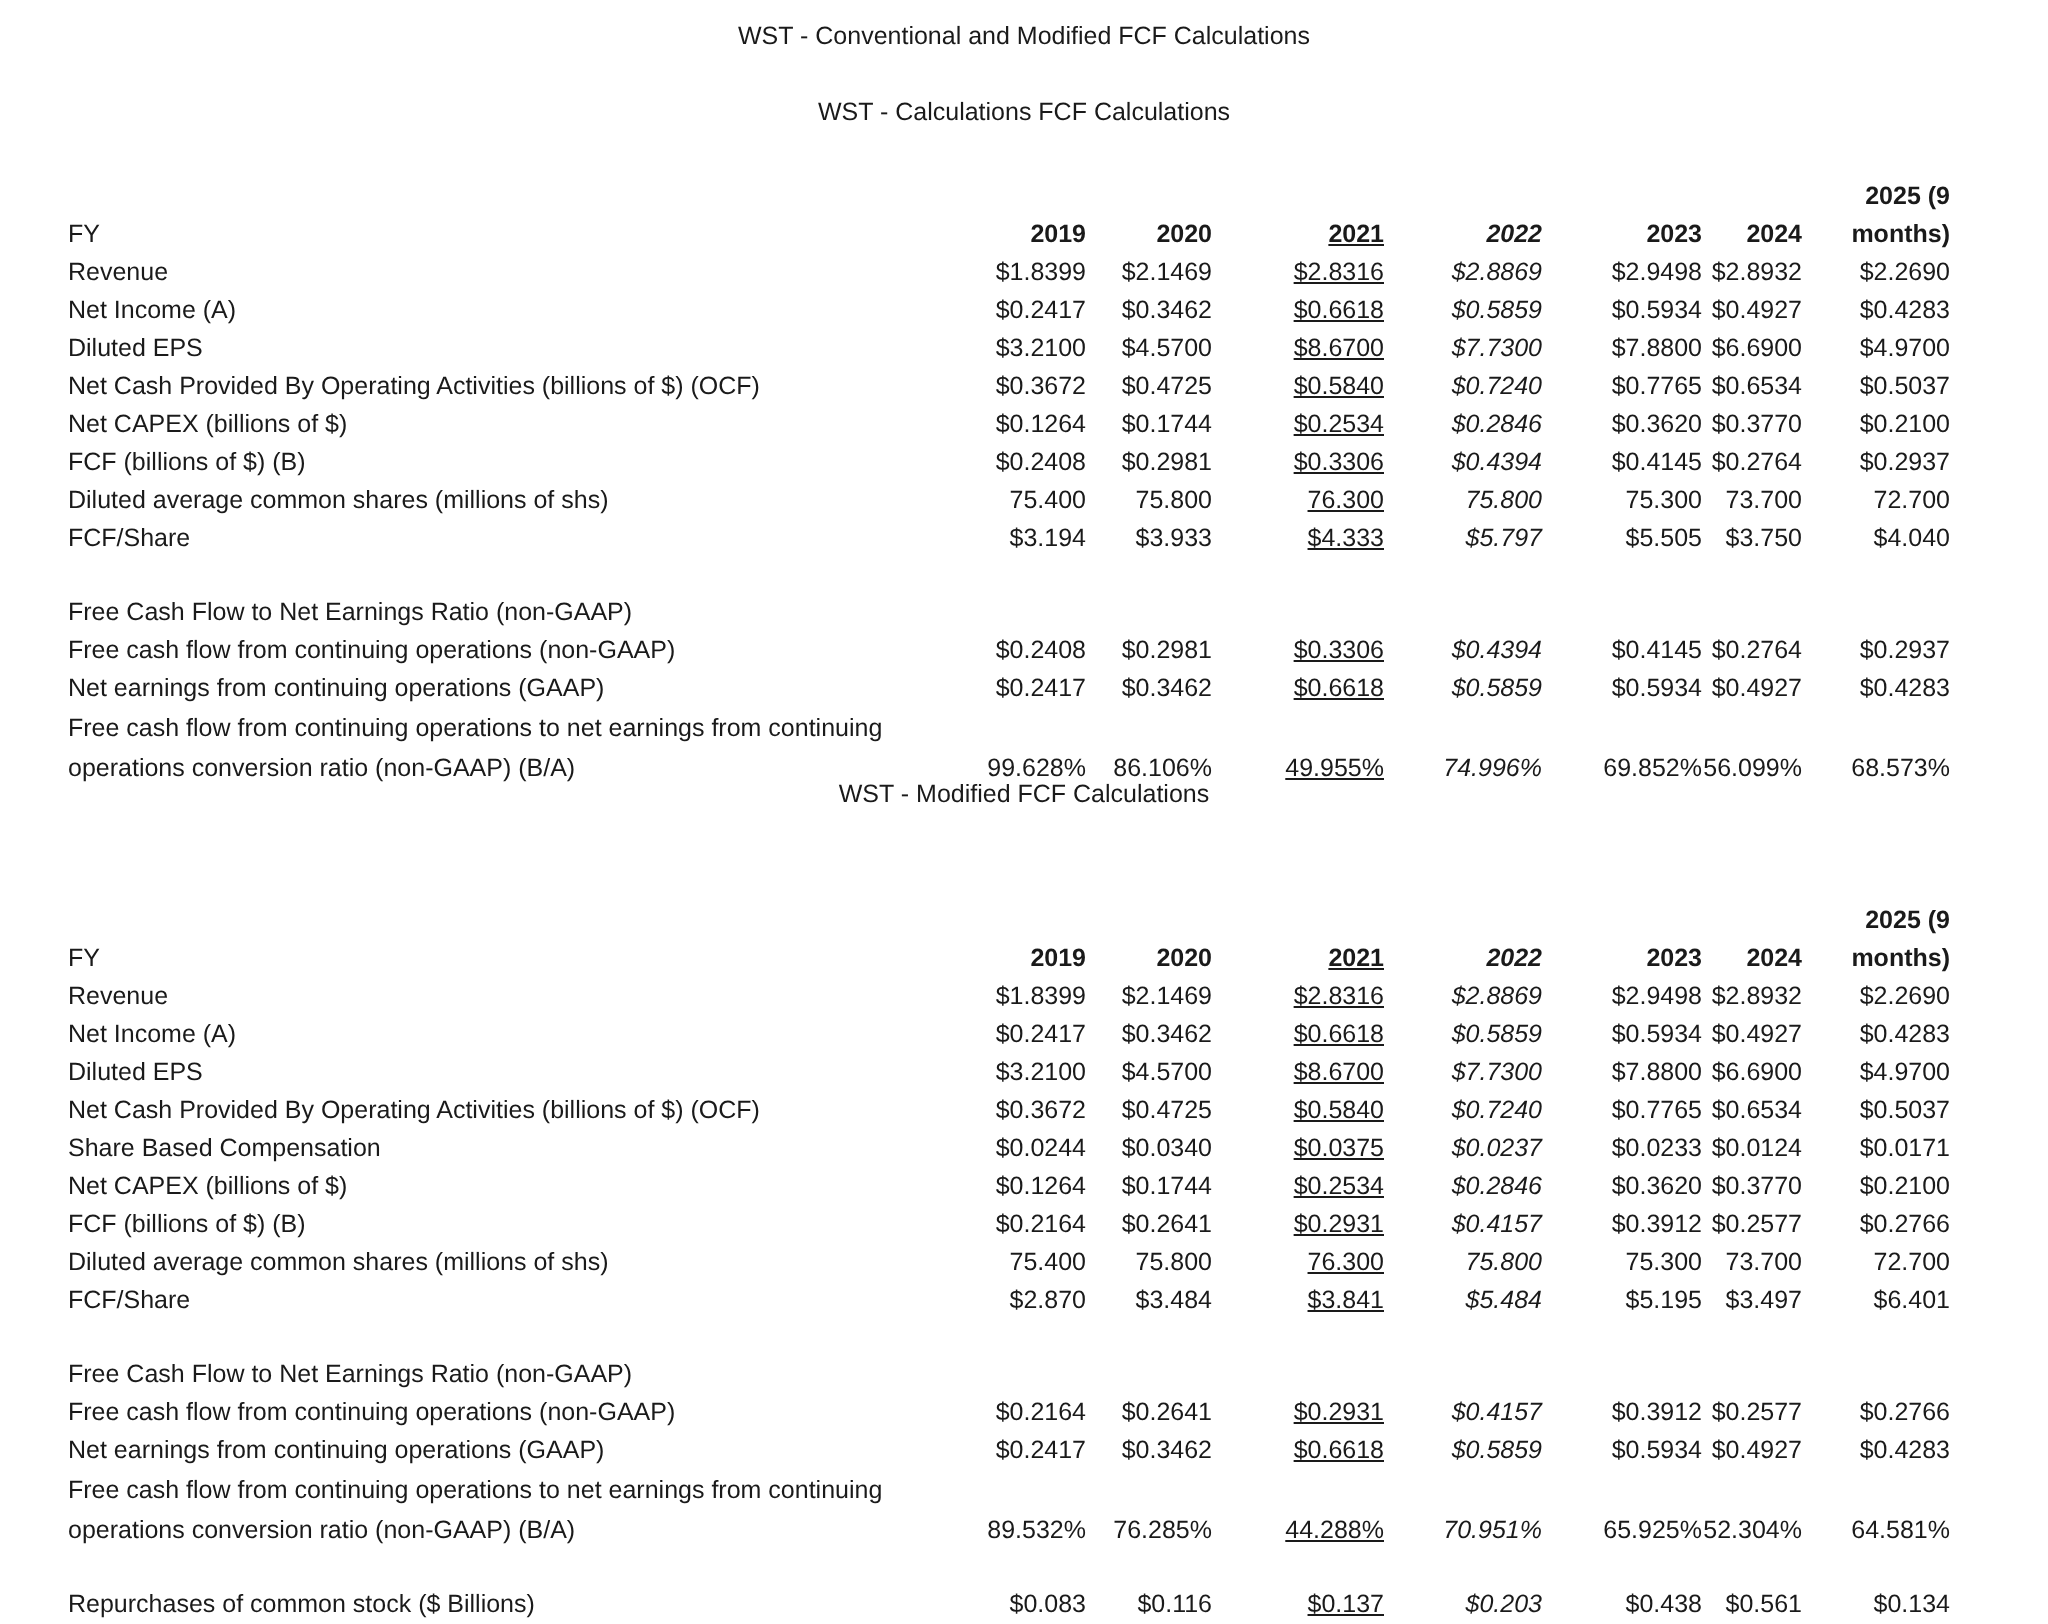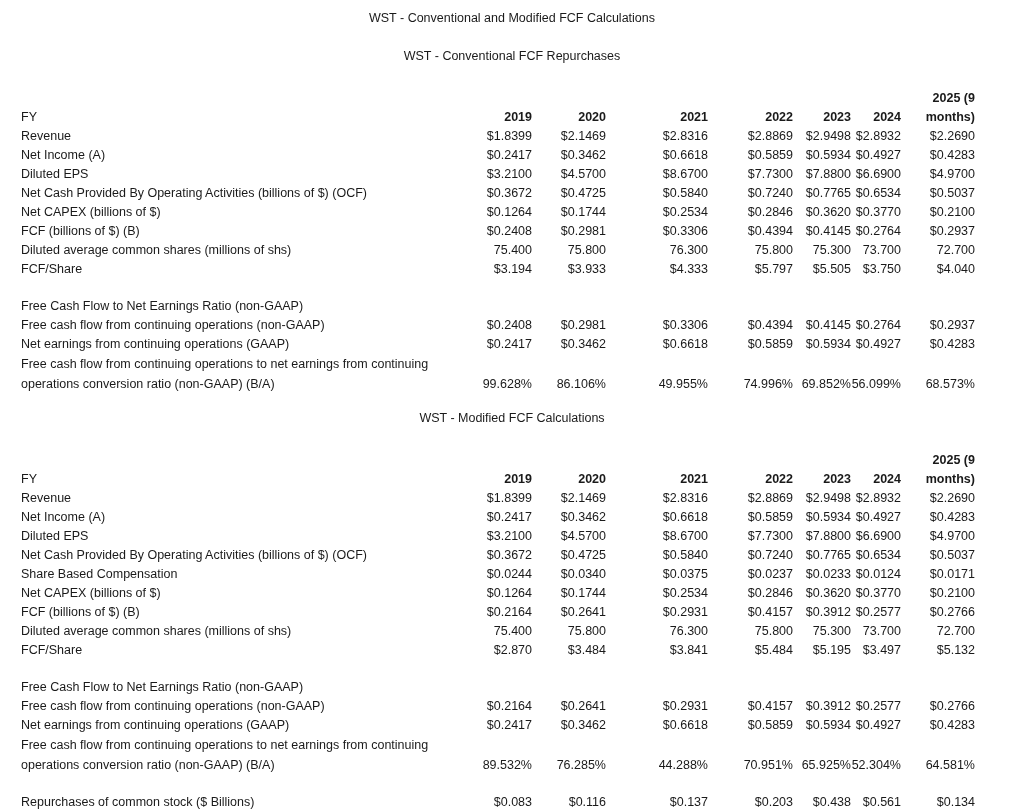--- a/index.html
+++ b/index.html
@@ -3,34 +3,34 @@
 <meta charset="utf-8">
 <style>
   html, body { margin: 0; padding: 0; background: #ffffff; }
   body {
     width: 1024px; height: 812px; overflow: hidden; position: relative;
     font-family: "Liberation Sans", "DejaVu Sans", sans-serif;
     font-size: 12.5px; color: #1a1a1a;
   }
   .title { position: absolute; left: 0; width: 1024px; text-align: center; font-size: 12.5px; }
   .row { position: absolute; left: 0; width: 1024px; height: 19px; }
-  .label { position: absolute; left: 21px; white-space: nowrap; }
+  .label { position: absolute; left: 34px; white-space: nowrap; }
   .label.bold { font-weight: normal; }
   .cell { position: absolute; width: 72px; text-align: right; white-space: nowrap; }
   .cell.center { }
   .hdr { font-weight: bold; }
-  .c0 { left: 460px; } .c1 { left: 534px; } .c2 { left: 636px; }
-  .c3 { left: 721px; } .c4 { left: 779px; } .c5 { left: 829px; } .c6 { left: 903px; }
+  .c0 { left: 471px; } .c1 { left: 534px; } .c2 { left: 620px; text-decoration: underline; }
+  .c3 { left: 699px; font-style: italic; } .c4 { left: 779px; } .c5 { left: 829px; } .c6 { left: 903px; }
 </style>
 </head>
 <body>
 
 <div class="title" style="top:11px;">WST - Conventional and Modified FCF Calculations</div>
 
-<div class="title" style="top: 49px;">WST - Conventional FCF Repurchases</div>
+<div class="title" style="top: 49px;">WST - Calculations FCF Calculations</div>
 <div class="row" style="top: 91px;">
     <span class="cell hdr c6">2025 (9</span>
   </div>
 <div class="row" style="top: 110px;">
     <span class="label">FY</span>
     <span class="cell hdr c0">2019</span>
     <span class="cell hdr c1">2020</span>
     <span class="cell hdr c2">2021</span>
     <span class="cell hdr c3">2022</span>
     <span class="cell hdr c4">2023</span>
@@ -146,21 +146,21 @@
 <div class="row" style="top: 377px;">
     <span class="label">operations conversion ratio (non-GAAP) (B/A)</span>
     <span class="cell c0 center">99.628%</span>
     <span class="cell c1 center">86.106%</span>
     <span class="cell c2 center">49.955%</span>
     <span class="cell c3 center">74.996%</span>
     <span class="cell c4 center">69.852%</span>
     <span class="cell c5 center">56.099%</span>
     <span class="cell c6 center">68.573%</span>
   </div>
-<div class="title" style="top: 411px; text-align: center;">WST - Modified FCF Calculations</div>
+<div class="title" style="top: 390px; text-align: center;">WST - Modified FCF Calculations</div>
 <div class="row" style="top: 453px;">
     <span class="cell hdr c6">2025 (9</span>
   </div>
 <div class="row" style="top: 472px;">
     <span class="label">FY</span>
     <span class="cell hdr c0">2019</span>
     <span class="cell hdr c1">2020</span>
     <span class="cell hdr c2">2021</span>
     <span class="cell hdr c3">2022</span>
     <span class="cell hdr c4">2023</span>
@@ -248,21 +248,21 @@
     <span class="cell c6 center">72.700</span>
   </div>
 <div class="row" style="top: 643px;">
     <span class="label">FCF/Share</span>
     <span class="cell c0 center">$2.870</span>
     <span class="cell c1 center">$3.484</span>
     <span class="cell c2 center">$3.841</span>
     <span class="cell c3 center">$5.484</span>
     <span class="cell c4 center">$5.195</span>
     <span class="cell c5 center">$3.497</span>
-    <span class="cell c6 center">$5.132</span>
+    <span class="cell c6 center">$6.401</span>
   </div>
 <div class="row" style="top: 680px;">
     <span class="label bold">Free Cash Flow to Net Earnings Ratio (non-GAAP)</span>
   </div>
 <div class="row" style="top: 699px;">
     <span class="label">Free cash flow from continuing operations (non-GAAP)</span>
     <span class="cell c0">$0.2164</span>
     <span class="cell c1">$0.2641</span>
     <span class="cell c2">$0.2931</span>
     <span class="cell c3">$0.4157</span>

